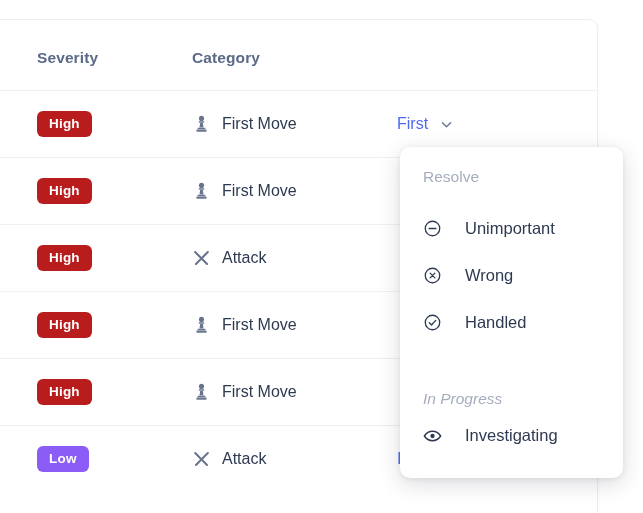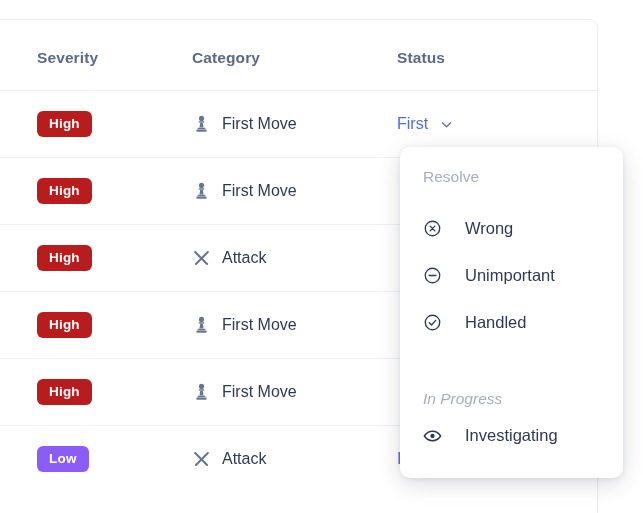--- a/index.html
+++ b/index.html
@@ -185,21 +185,20 @@
 <body>
 
 <div class="screen">
 
   <div class="card">
     <div class="table">
 
       <div class="row head">
         <div class="col-sev th">Severity</div>
         <div class="col-cat th">Category</div>
-        <div class="col-sta th">Status</div>
       </div>
 
       <div class="row divided">
         <div class="col-sev">
           <span class="badge high">High</span>
         </div>
         <div class="col-cat">
           <div class="cat">
             <span class="cat-icon">
               <svg viewBox="0 0 24 26" width="17" height="19" fill="currentColor" aria-hidden="true">
@@ -332,45 +331,45 @@
           </div>
         </div>
       </div>
 
     </div>
   </div>
 
   <div class="dropdown">
 
     <div class="group-label">Resolve</div>
+
+    <div class="menu-item">
+      <span class="mi-icon">
+        <svg viewBox="0 0 20 20" width="19" height="19" fill="none" stroke="currentColor" stroke-width="1.4" aria-hidden="true">
+          <circle cx="10" cy="10" r="7.6"></circle>
+          <path d="M6.4 10h7.2" stroke-linecap="round"></path>
+        </svg>
+      </span>
+      <span class="mi-label">Unimportant</span>
+    </div>
 
     <div class="menu-item">
       <span class="mi-icon">
         <svg viewBox="0 0 20 20" width="19" height="19" fill="none" stroke="currentColor" stroke-width="1.4" aria-hidden="true">
           <circle cx="10" cy="10" r="7.6"></circle>
           <path d="M7.5 7.5l5 5M12.5 7.5l-5 5" stroke-linecap="round"></path>
         </svg>
       </span>
       <span class="mi-label">Wrong</span>
     </div>
 
     <div class="menu-item">
       <span class="mi-icon">
         <svg viewBox="0 0 20 20" width="19" height="19" fill="none" stroke="currentColor" stroke-width="1.4" aria-hidden="true">
           <circle cx="10" cy="10" r="7.6"></circle>
-          <path d="M6.4 10h7.2" stroke-linecap="round"></path>
-        </svg>
-      </span>
-      <span class="mi-label">Unimportant</span>
-    </div>
-
-    <div class="menu-item">
-      <span class="mi-icon">
-        <svg viewBox="0 0 20 20" width="19" height="19" fill="none" stroke="currentColor" stroke-width="1.4" aria-hidden="true">
-          <circle cx="10" cy="10" r="7.6"></circle>
           <path d="M6.6 10.2l2.4 2.4 4.4-4.8" stroke-linecap="round" stroke-linejoin="round"></path>
         </svg>
       </span>
       <span class="mi-label">Handled</span>
     </div>
 
     <div class="group-label second">In Progress</div>
 
     <div class="menu-item">
       <span class="mi-icon">

